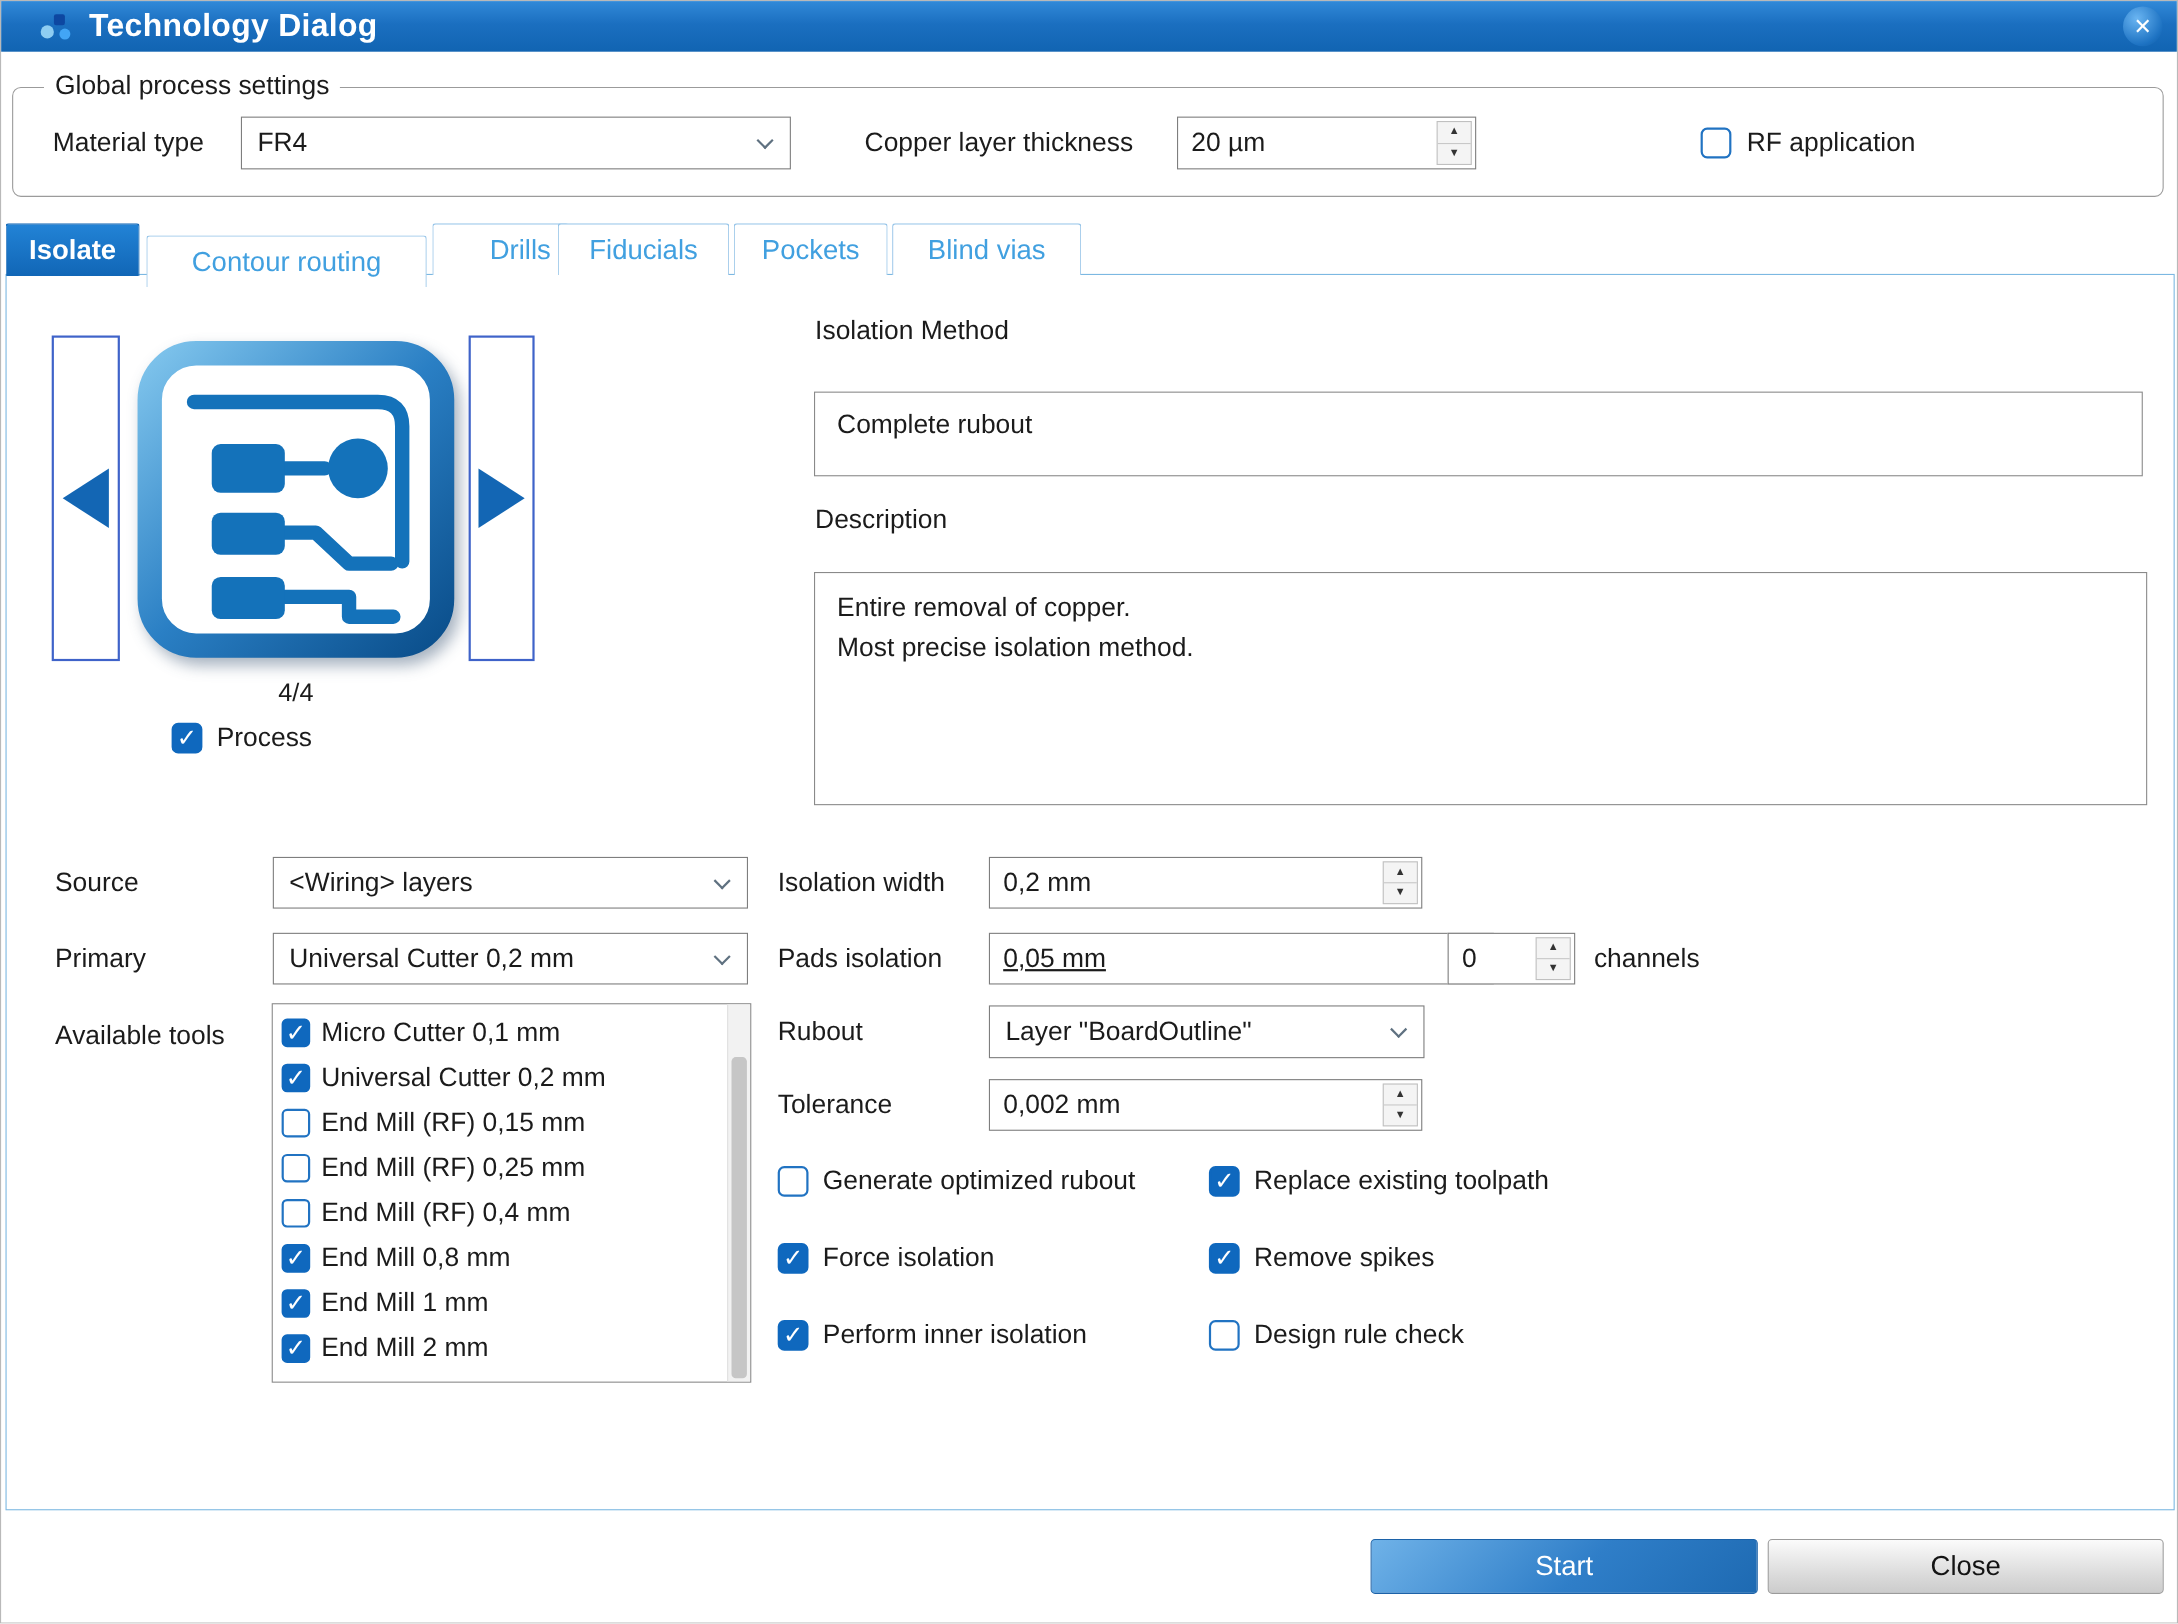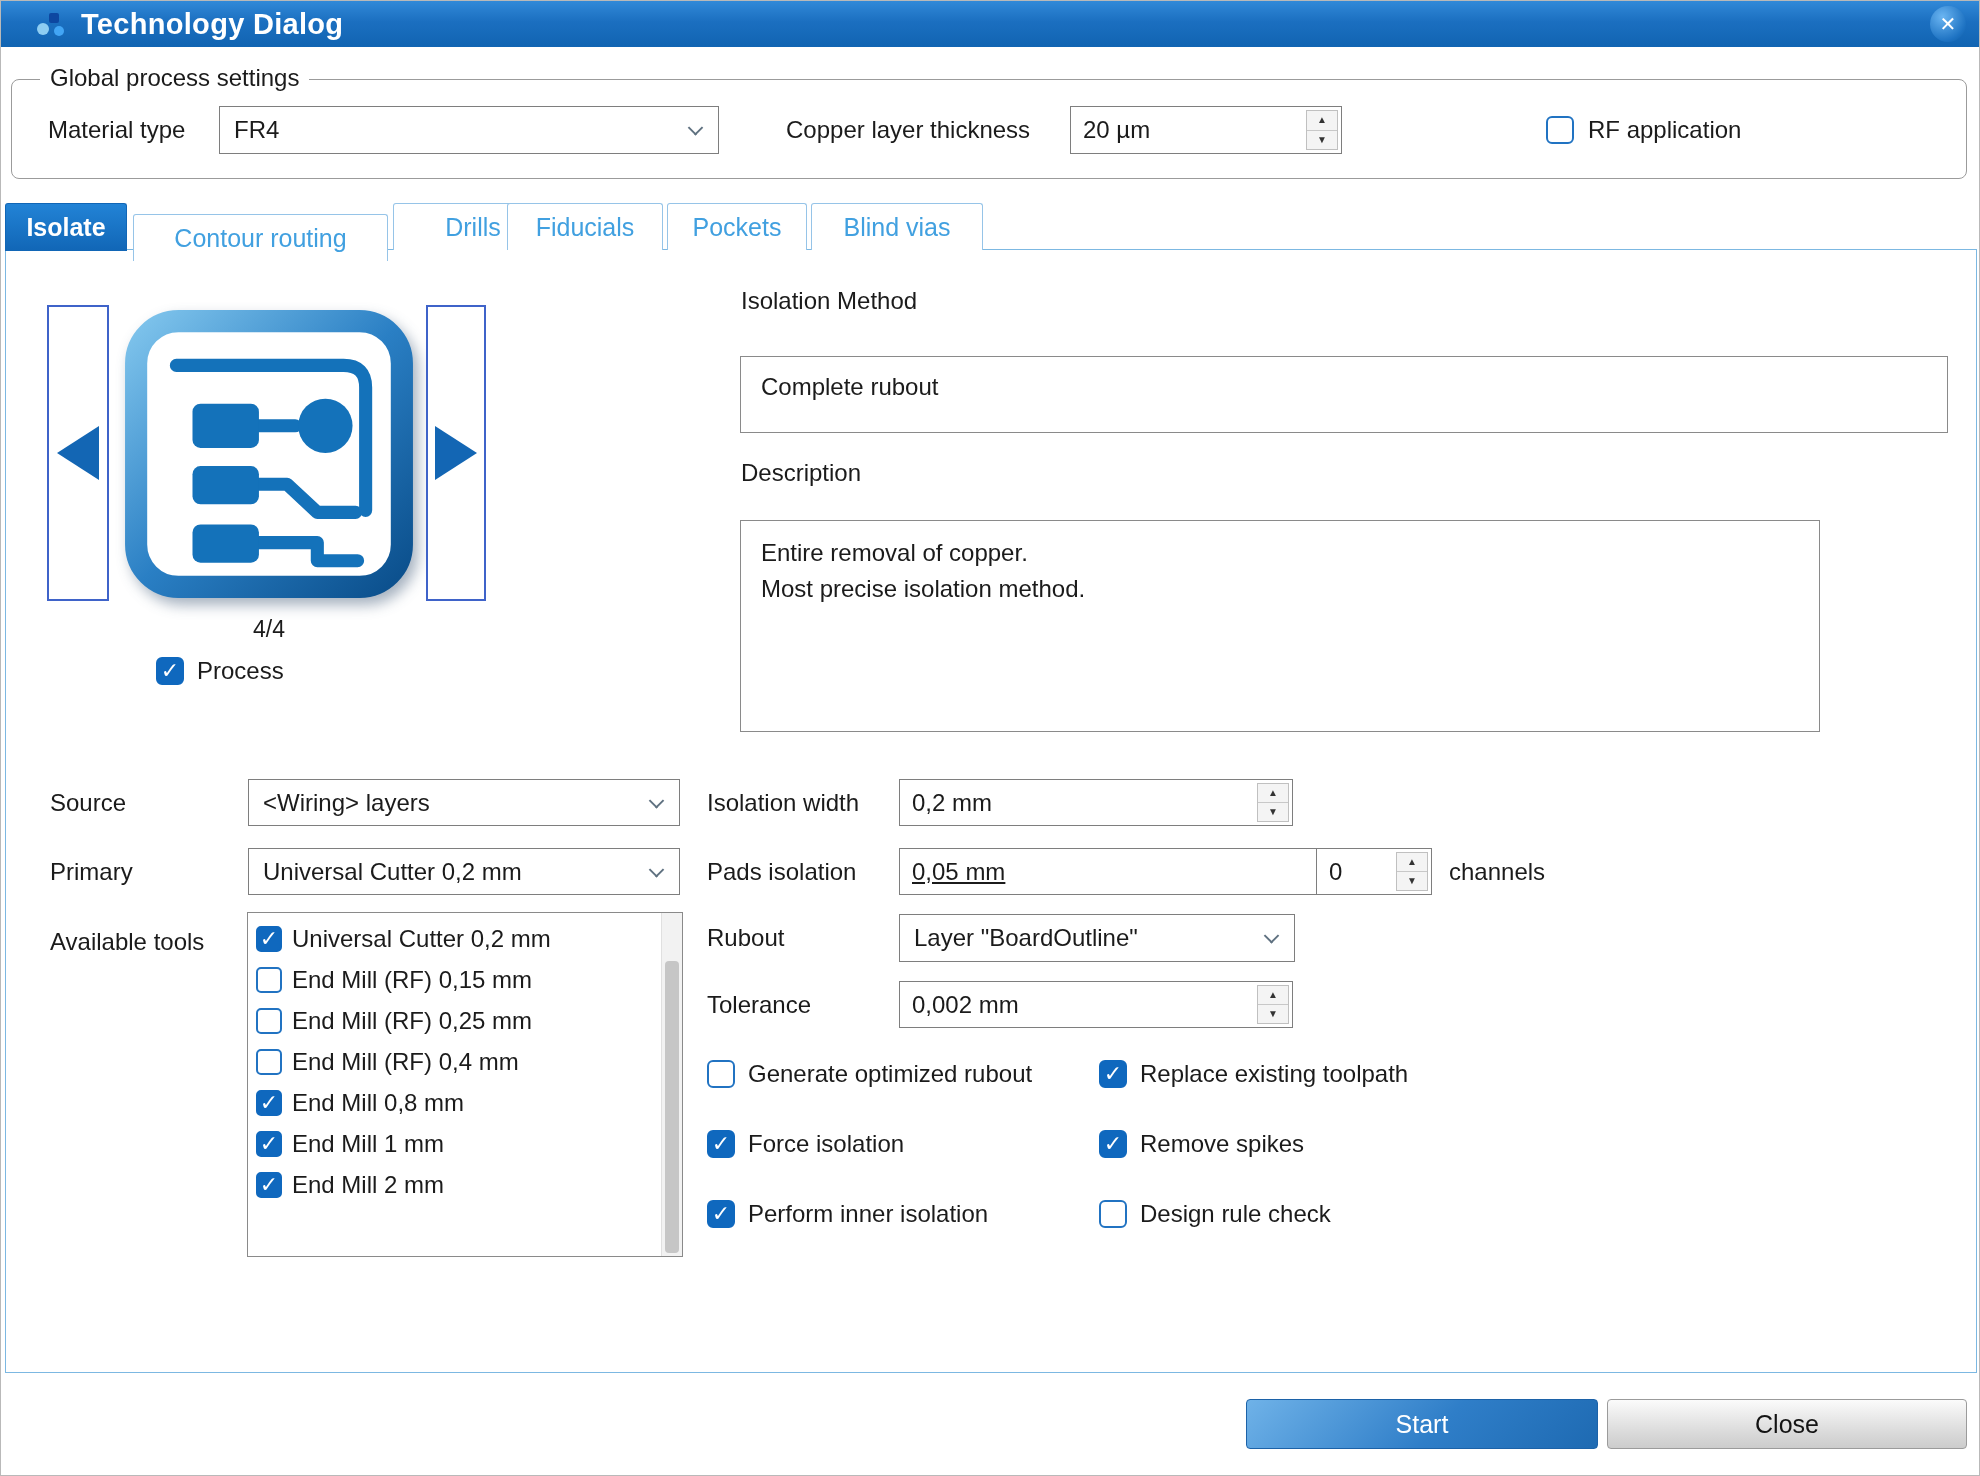--- a/index.html
+++ b/index.html
@@ -191,21 +191,21 @@
     <div class="process-row">
       <span class="checkbox checked"></span>
       <span>Process</span>
     </div>
 
     <span class="field-label" style="left:735px; top:36px; height:30px;">Isolation Method</span>
     <div class="textbox" style="left:734px; top:106px; width:1208px; height:77px;">
       <span>Complete rubout</span>
     </div>
     <span class="field-label" style="left:735px; top:208px; height:30px;">Description</span>
-    <div class="textbox descbox" style="left:734px; top:270px; width:1080px; height:212px;">
+    <div class="textbox descbox" style="left:734px; top:270px; width:1212px; height:212px;">
       <span>Entire removal of copper.
 Most precise isolation method.</span>
     </div>
 
     <span class="field-label" style="left:44px; top:529px;">Source</span>
     <div class="combo" style="left:242px; top:529px; width:432px; height:47px;">
       <span>&lt;Wiring&gt; layers</span>
       <span class="chevron"></span>
     </div>
 
@@ -213,20 +213,24 @@
     <div class="combo" style="left:242px; top:598px; width:432px; height:47px;">
       <span>Universal Cutter 0,2 mm</span>
       <span class="chevron"></span>
     </div>
 
     <span class="field-label" style="left:44px; top:668px;">Available tools</span>
     <div class="toollist">
       <div style="padding-top:5px;">
         <div class="tool-item">
           <span class="checkbox checked"></span>
+          <span>Micro Cutter 0,1 mm</span>
+        </div>
+        <div class="tool-item">
+          <span class="checkbox checked"></span>
           <span>Universal Cutter 0,2 mm</span>
         </div>
         <div class="tool-item">
           <span class="checkbox"></span>
           <span>End Mill (RF) 0,15 mm</span>
         </div>
         <div class="tool-item">
           <span class="checkbox"></span>
           <span>End Mill (RF) 0,25 mm</span>
         </div>

